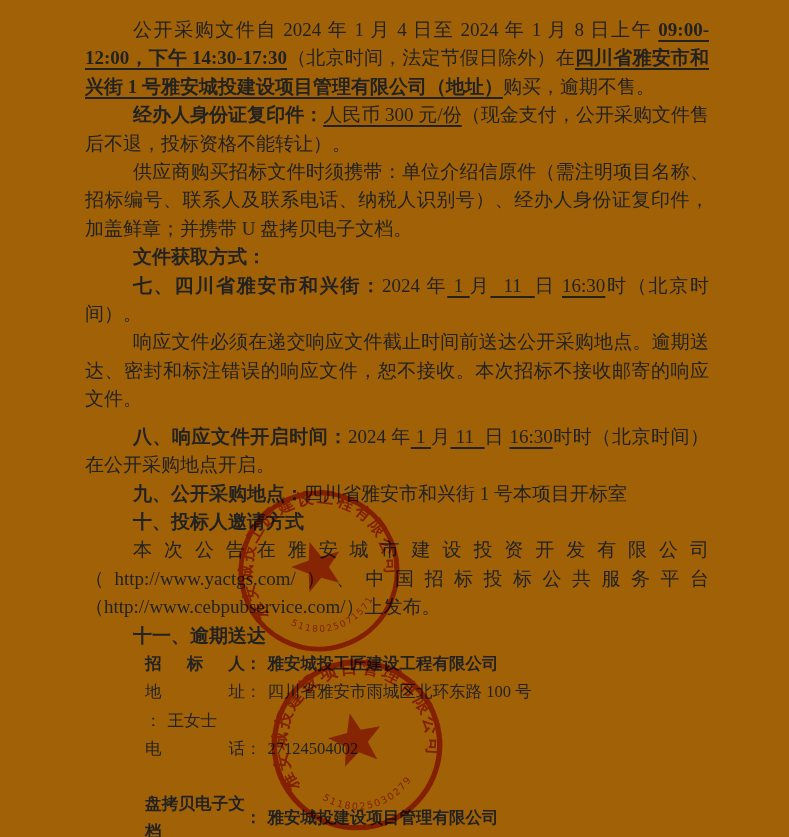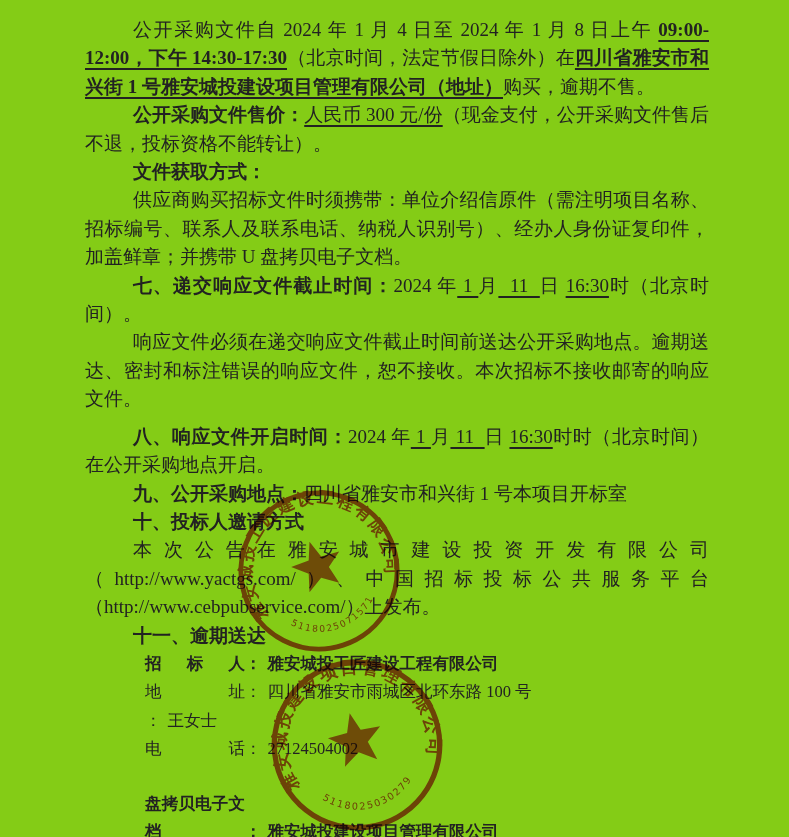--- a/index.html
+++ b/index.html
@@ -1,20 +1,20 @@
 <!DOCTYPE html>
 <html style="--color-seal: #cc4438; --color-text: #222222; --color-background: #fdfdfc;"><head>
 <meta charset="utf-8">
 <style>
   * { margin:0; padding:0; box-sizing:border-box; }
   html,body { background:#e8e8e8; }
   .page {
     position:relative;
     width:789px; height:837px;
-    background:#84cc16;
+    background:#a16207;
     overflow:hidden;
     font-family:"Liberation Serif","DejaVu Serif",serif;
     color:#222222;
   }
   .body-text {
     position:absolute;
     top:16px; left:85px;
     width:624px;
     font-size:19px;
     line-height:28.4px;
@@ -30,21 +30,21 @@
   }
   .bu {
     font-weight:bold;
     text-decoration:underline;
     text-underline-offset:4px;
     text-decoration-thickness:1.5px;
   }
   .gap-before { margin-top:9px; }
   .contact-block { margin-left:60px; font-size:16.5px; line-height:28.4px; }
   .contact-block.second { margin-top:26px; }
-  .crow { display:flex; align-items:flex-end;font-family:Liberation Serif, serif; }
+  .crow { display:flex; align-items:center;font-family:Liberation Serif, serif; }
   .clabel {
     display:inline-block;
     width:100px;
     text-align:justify;
     text-align-last:justify;
     flex:0 0 auto;
   }
   .ccolon { flex:0 0 auto; }
   .cval { margin-left:6px; }
   .seal {
@@ -61,27 +61,27 @@
   .seal-number { font-size:11px; letter-spacing:2px; font-family:"DejaVu Sans","Liberation Sans",sans-serif; }
 </style>
 </head>
 <body>
 
 <div class="page">
   <div class="body-text">
 
     <p class="para"><span>公开采购文件自 2024 年 1 月 4 日至 2024 年 1 月 8 日上午 </span><span class="bu">09:00-12:00，下午 14:30-17:30</span><span>（北京时间，法定节假日除外）在</span><span class="bu">四川省雅安市和兴街 1 号雅安城投建设项目管理有限公司（地址）</span><span>购买，逾期不售。</span></p>
 
-    <p class="para"><span class="b">公开采购文件售价：</span><span class="u">人民币 300 元/份</span><span>（现金支付，公开采购文件售后不退，投标资格不能转让）。</span></p>
+    <p class="para"><span class="b">经办人身份证复印件：</span><span class="u">人民币 300 元/份</span><span>（现金支付，公开采购文件售后不退，投标资格不能转让）。</span></p>
+
+    <p class="para"><span>供应商购买招标文件时须携带：单位介绍信原件（需注明项目名称、招标编号、联系人及联系电话、纳税人识别号）、经办人身份证复印件，加盖鲜章；并携带 U 盘拷贝电子文档。</span></p>
 
     <p class="para"><span class="b">文件获取方式：</span></p>
 
-    <p class="para"><span>供应商购买招标文件时须携带：单位介绍信原件（需注明项目名称、招标编号、联系人及联系电话、纳税人识别号）、经办人身份证复印件，加盖鲜章；并携带 U 盘拷贝电子文档。</span></p>
-
-    <p class="para"><span class="b">七、递交响应文件截止时间：</span><span>2024 年</span><span class="u"> 1 </span><span>月</span><span class="u">  11  </span><span>日 </span><span class="u">16:30</span><span>时（北京时间）。</span></p>
+    <p class="para"><span class="b">七、四川省雅安市和兴街：</span><span>2024 年</span><span class="u"> 1 </span><span>月</span><span class="u">  11  </span><span>日 </span><span class="u">16:30</span><span>时（北京时间）。</span></p>
 
     <p class="para"><span>响应文件必须在递交响应文件截止时间前送达公开采购地点。逾期送达、密封和标注错误的响应文件，恕不接收。本次招标不接收邮寄的响应文件。</span></p>
 
     <p class="para gap-before"><span class="b">八、响应文件开启时间：</span><span>2024 年</span><span class="u"> 1 </span><span>月</span><span class="u"> 11  </span><span>日 </span><span class="u">16:30</span><span>时时（北京时间）在公开采购地点开启。</span></p>
 
     <p class="para"><span class="b">九、公开采购地点：</span><span>四川省雅安市和兴街 1 号本项目开标室</span></p>
 
     <p class="para"><span class="b">十、投标人邀请方式</span></p>
 
     <p class="para"><span>本次公告在雅安城市建设投资开发有限公司（http://www.yactgs.com/）、中国招标投标公共服务平台（http://www.cebpubservice.com/）上发布。</span></p>

